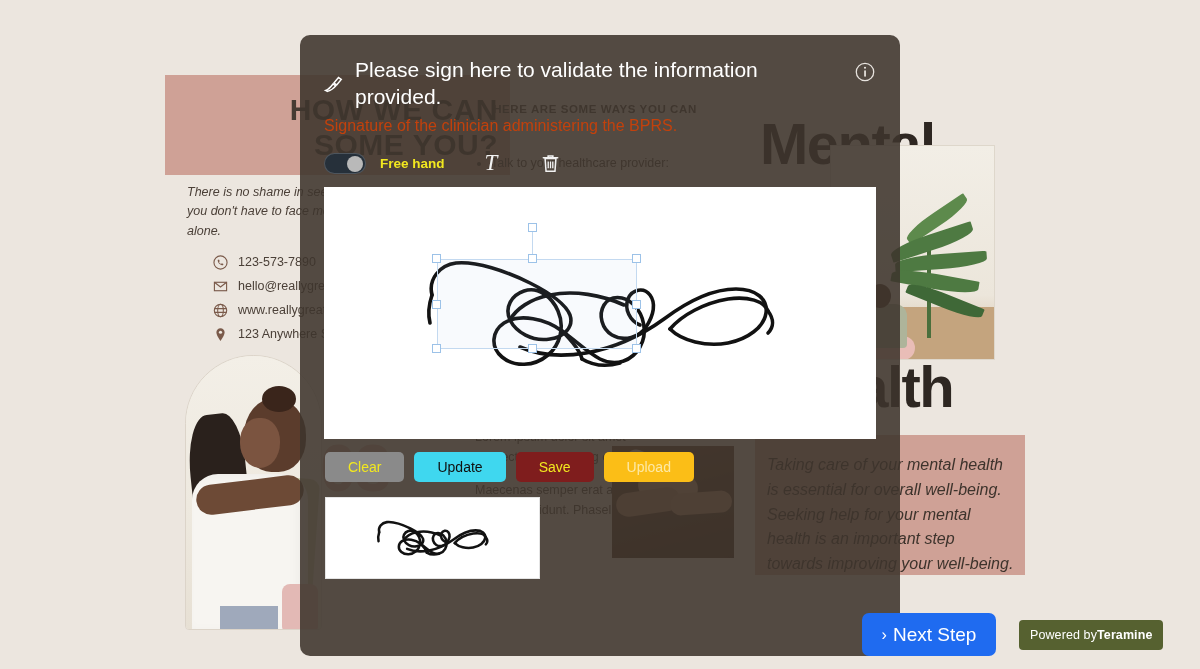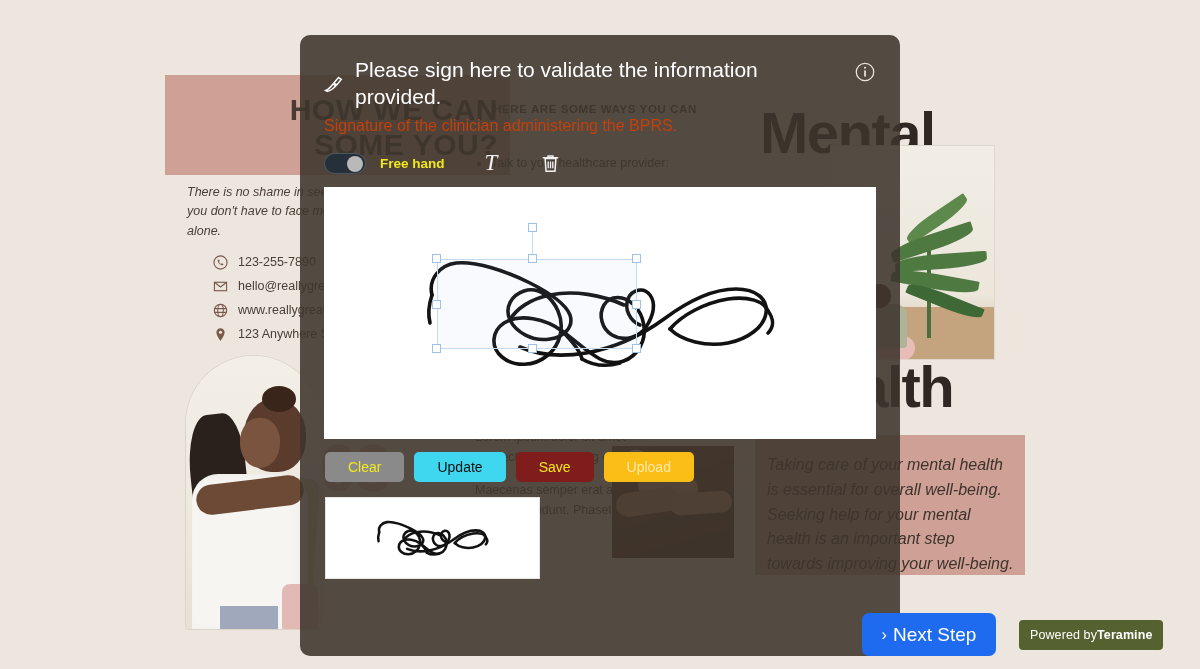--- a/index.html
+++ b/index.html
@@ -95,21 +95,21 @@
   .hands-bg { position:absolute; inset:0; background:
       linear-gradient(165deg,#6b4630 0%, #553624 45%, #3f2719 100%); }
   .hand { position:absolute; background:#c99b7a; border-radius:14px; }
   .h1 { left:4px; top:44px; width:64px; height:24px; transform:rotate(-8deg); background:#b98a6a; }
   .h2 { left:26px; top:28px; width:60px; height:26px; transform:rotate(6deg); background:#d3a782; }
   .h3 { left:58px; top:46px; width:62px; height:22px; transform:rotate(-4deg); background:#c09070; }
   .h4 { left:12px; top:8px; width:46px; height:22px; transform:rotate(22deg); background:#e0e0dc; }
 
   
   .word-mental {
-    position: absolute; left: 595px; top: 24px;
+    position: absolute; left: 595px; top: 35px;
     font-size: 58px; font-weight: bold; color: #2e2722; letter-spacing: -1.5px;
   }
   .word-health {
     position: absolute; left: 620px; top: 278px;
     font-size: 58px; font-weight: bold; color: #2e2722; letter-spacing: -1.5px;
   }
   .plant-photo {
     position: absolute; left: 665px; top: 70px; width: 165px; height: 215px;
     overflow: hidden; background: #efeae1; border: 1px solid #ded7cb;
   }
@@ -233,21 +233,21 @@
     </div>
 
     <div class="poster-body">There is no shame in seeking help and support, and you don't have to face mental health challenges alone.</div>
 
     <div class="contact-list">
       <div class="contact-row">
         <svg width="15" height="15" viewBox="0 0 16 16">
           <circle cx="8" cy="8" r="7" fill="none" stroke="#7a5a4a" stroke-width="1.2"></circle>
           <path d="M5 5.4c0 3 2.6 5.6 5.6 5.6l.6-1.4-1.8-.8-.8.9a5 5 0 0 1-2.3-2.3l.9-.8L6.4 4.8z" fill="#7a5a4a"></path>
         </svg>
-        <span>123-255-7890</span>
+        <span>123-573-7890</span>
       </div>
       <div class="contact-row">
         <svg width="15" height="15" viewBox="0 0 16 16">
           <rect x="1.5" y="3.5" width="13" height="9" fill="none" stroke="#7a5a4a" stroke-width="1.2"></rect>
           <path d="M1.5 3.5 8 8.6l6.5-5.1" fill="none" stroke="#7a5a4a" stroke-width="1.2"></path>
         </svg>
         <span>hello@reallygreatsite.com</span>
       </div>
       <div class="contact-row">
         <svg width="15" height="15" viewBox="0 0 16 16">

